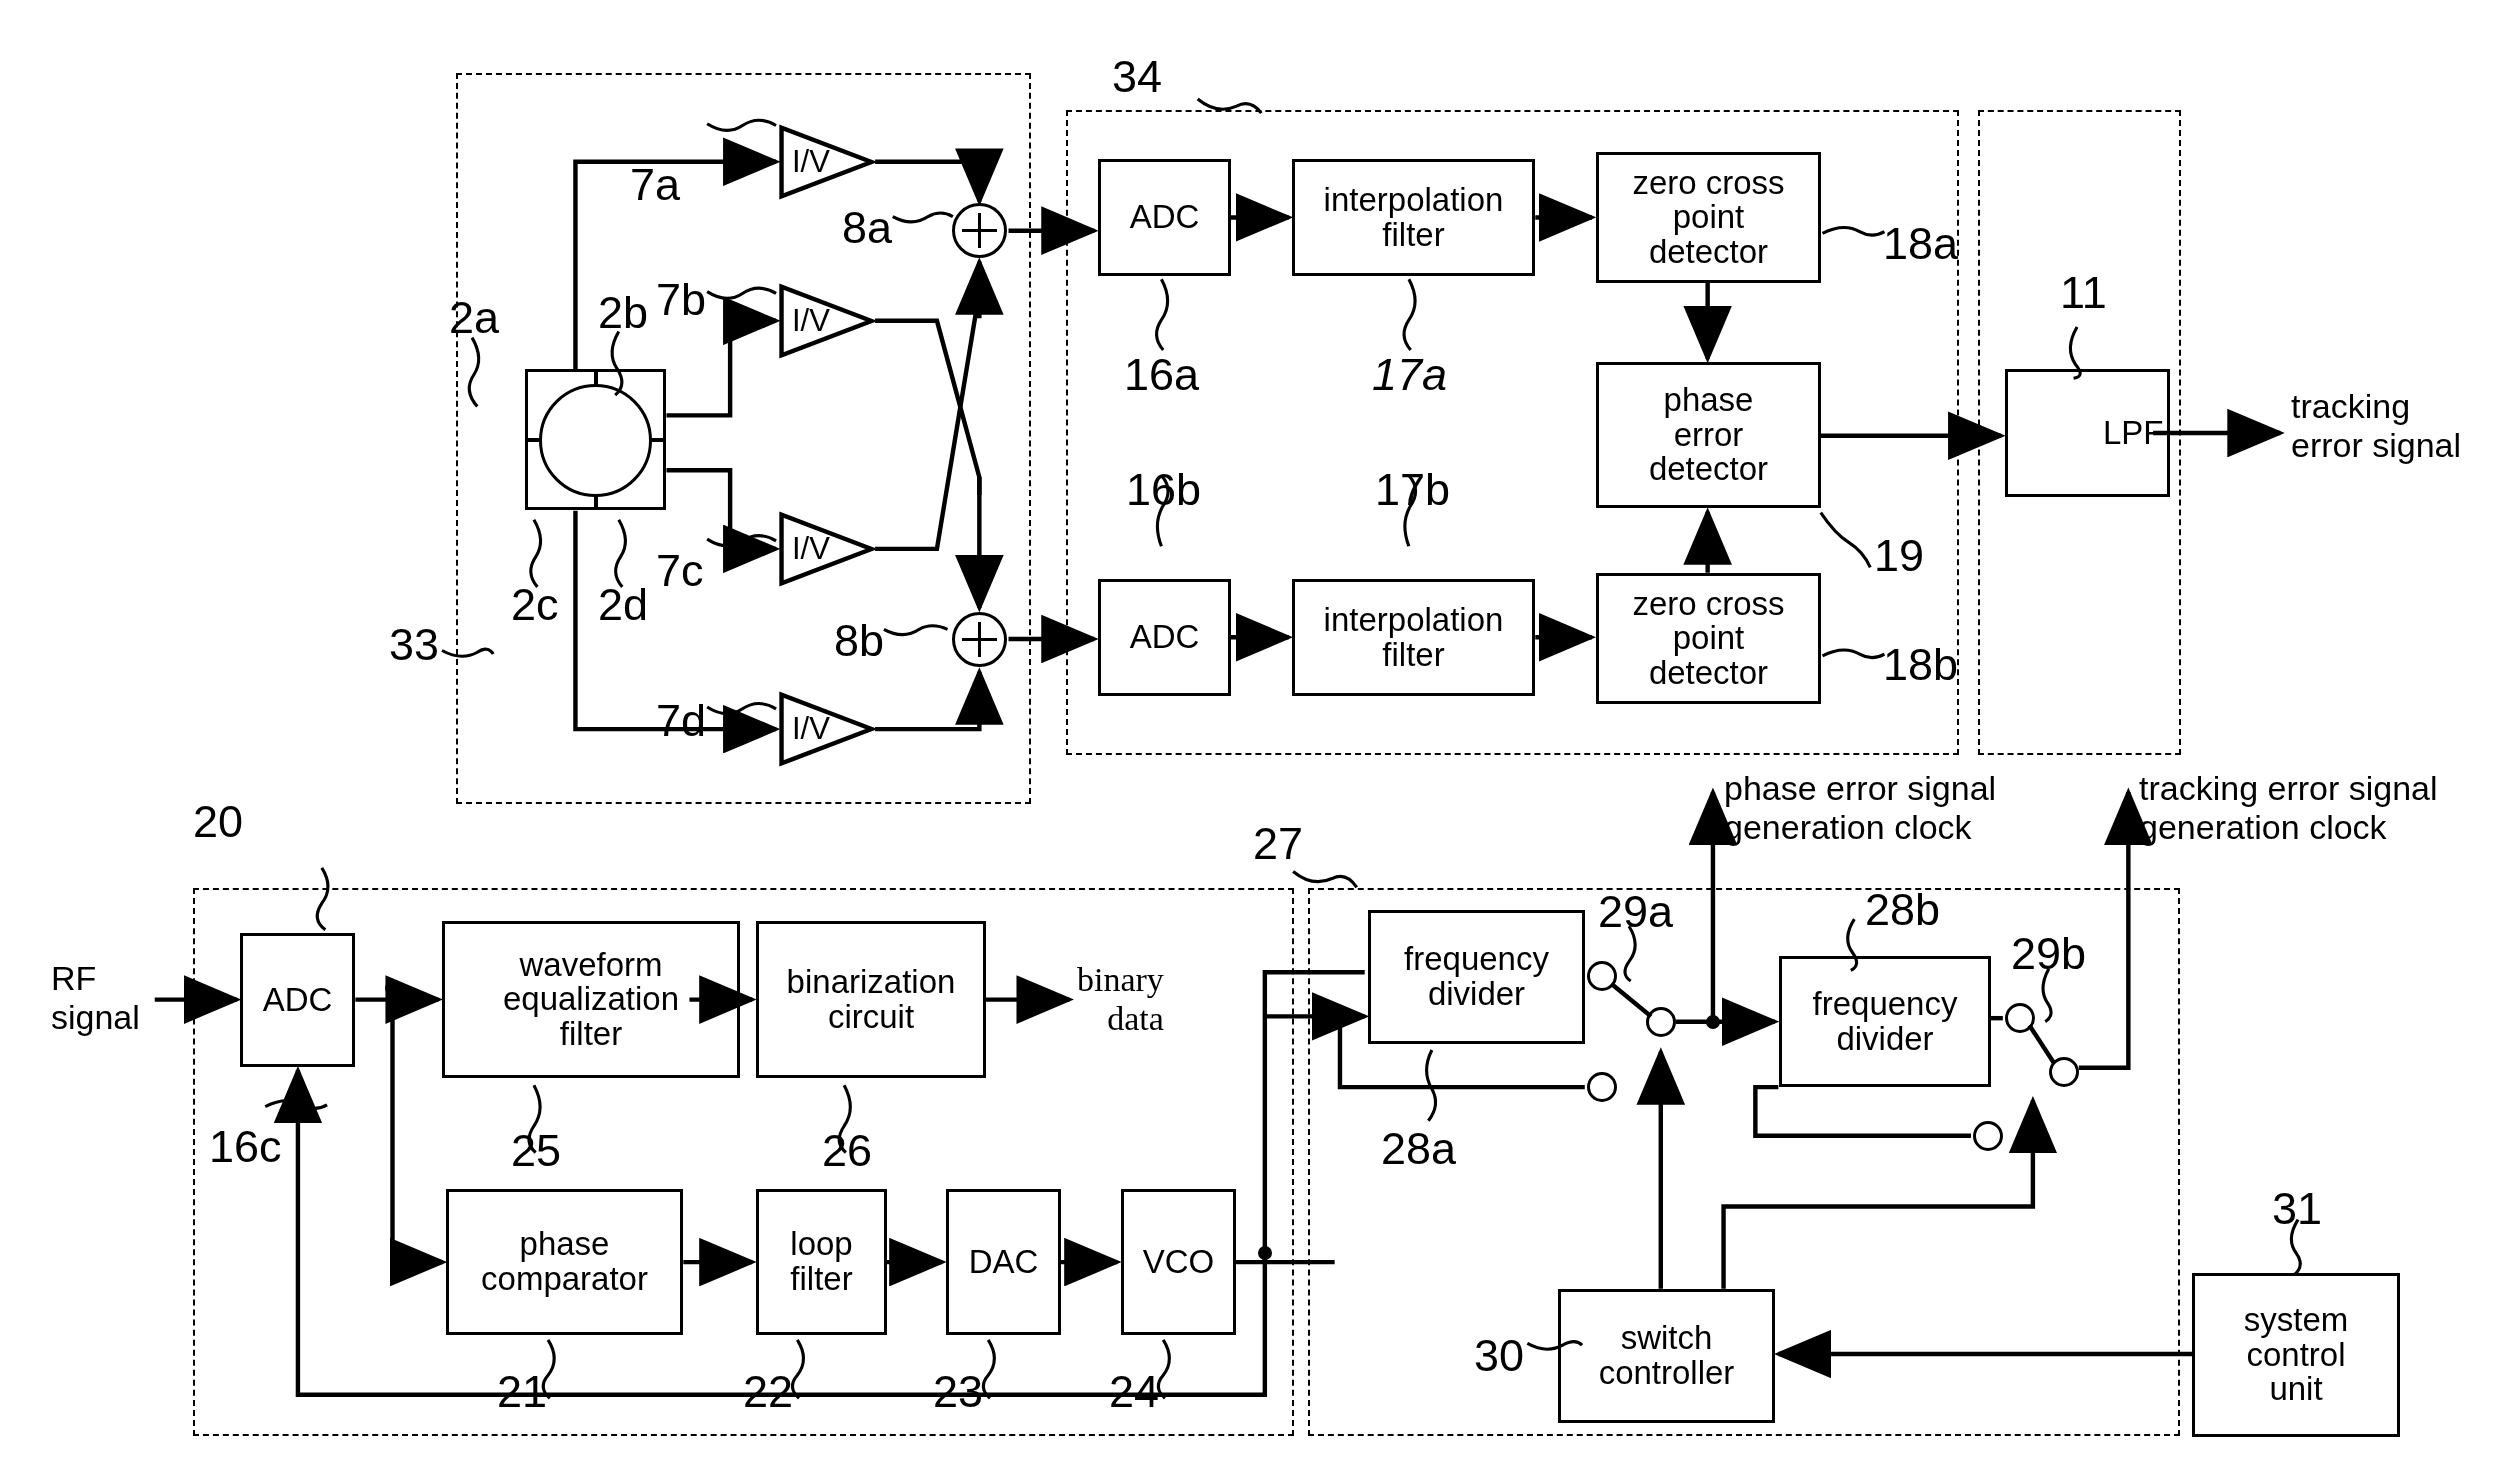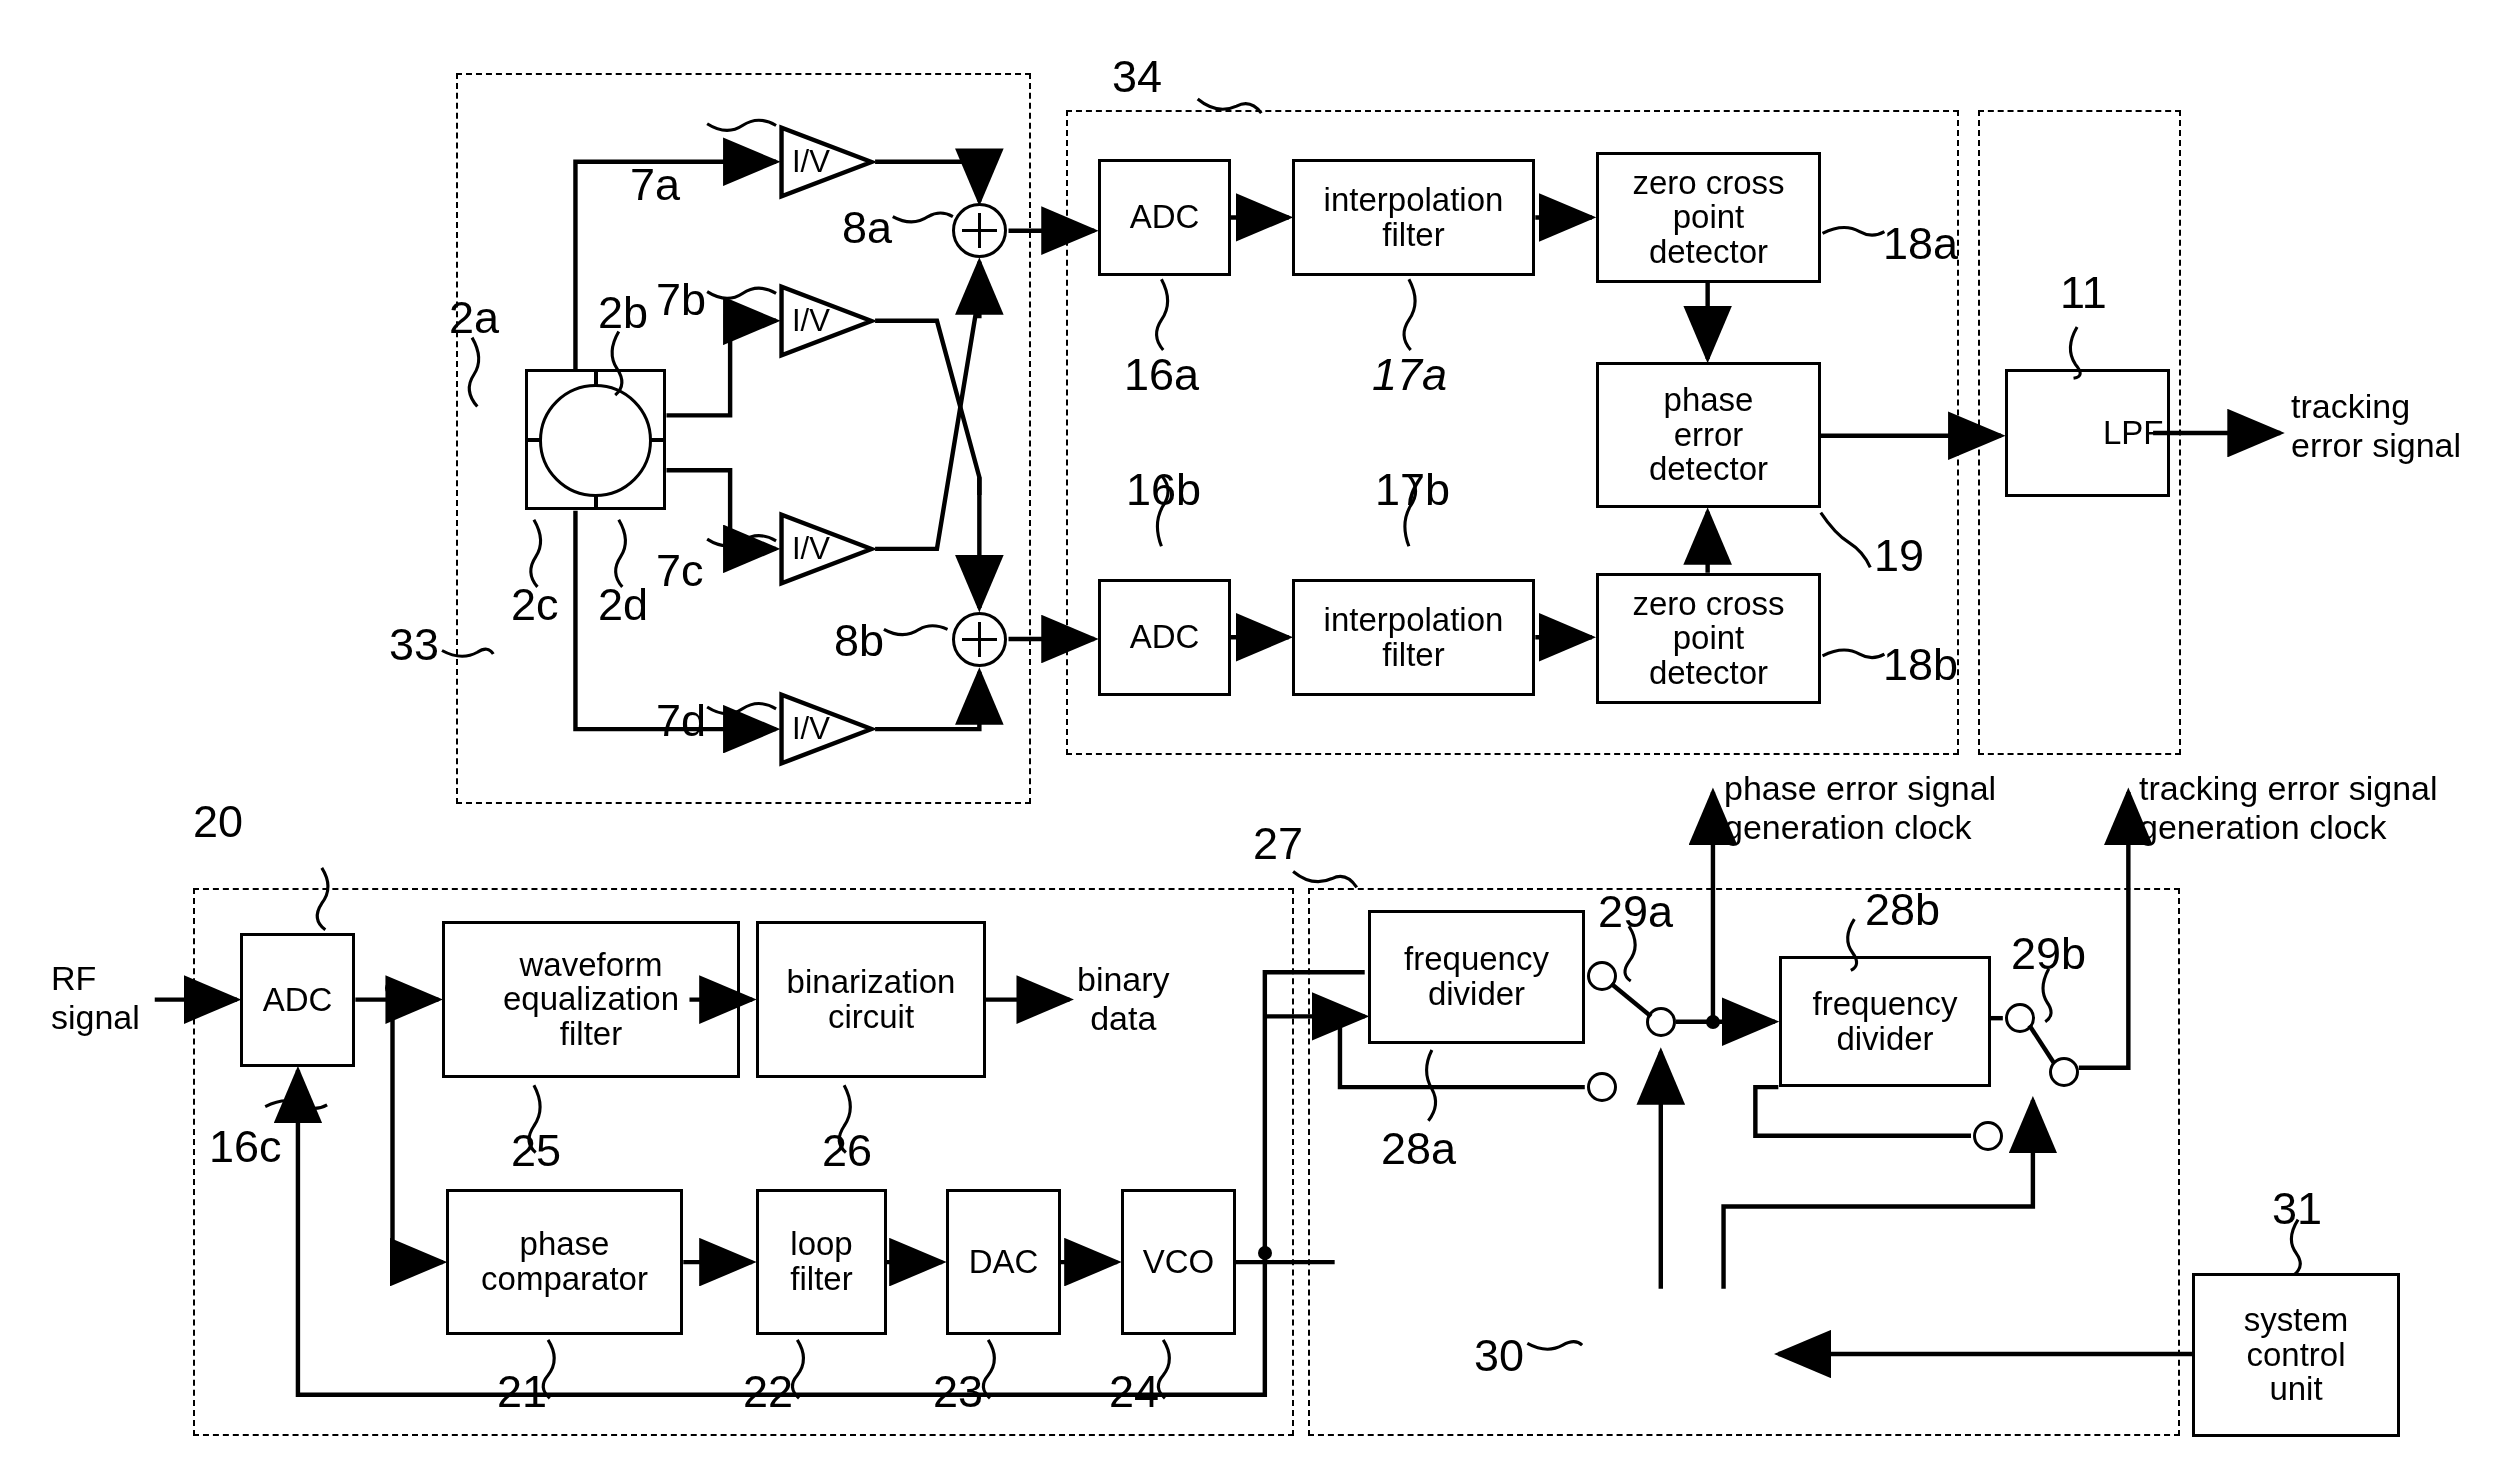--- a/index.html
+++ b/index.html
@@ -189,20 +189,24 @@
   <div class="blk" style="left:1368px;top:910px;width:217px;height:134px;white-space:pre-line;">
     <span style="white-space:pre-line;">frequency
 divider</span>
   </div>
 
   <div class="blk" style="left:1779px;top:956px;width:212px;height:131px;white-space:pre-line;">
     <span style="white-space:pre-line;">frequency
 divider</span>
   </div>
 
+  <div class="blk" style="left:1558px;top:1289px;width:217px;height:134px;white-space:pre-line;">
+    <span style="white-space:pre-line;">switch
+controller</span>
+  </div>
 
   <div class="blk" style="left:2192px;top:1273px;width:208px;height:164px;white-space:pre-line;">
     <span style="white-space:pre-line;">system
 control
 unit</span>
   </div>
 
   <div class="circ" style="left:1587px;top:961px;width:30px;height:30px;"></div>
   <div class="circ" style="left:1587px;top:1072px;width:30px;height:30px;"></div>
   <div class="circ" style="left:1646px;top:1007px;width:30px;height:30px;"></div>
@@ -398,21 +402,21 @@
   <div class="ref" style="left:2011px;top:928px;">29b</div>
   <div class="ref" style="left:1474px;top:1330px;">30</div>
   <div class="ref" style="left:2272px;top:1183px;">31</div>
 
   <div class="txt" style="left:51px;top:959px;white-space:pre-line;text-align:left;">RF
 signal</div>
 
   <div class="txt" style="left:2291px;top:387px;white-space:pre-line;text-align:left;">tracking
 error signal</div>
 
-  <div class="txt" style="left:1077px;top:960px;white-space:pre-line;text-align:center;">binary
+  <div class="txt" style="left:1077px;top:960px;white-space:pre-line;text-align:right;font-family:Liberation Serif, serif;">binary
 data</div>
 
   <div class="txt" style="left:1724px;top:769px;white-space:pre-line;text-align:left;">phase error signal
 generation clock</div>
 
   <div class="txt" style="left:2139px;top:769px;white-space:pre-line;text-align:left;">tracking error signal
 generation clock</div>
 
 </div>
 

